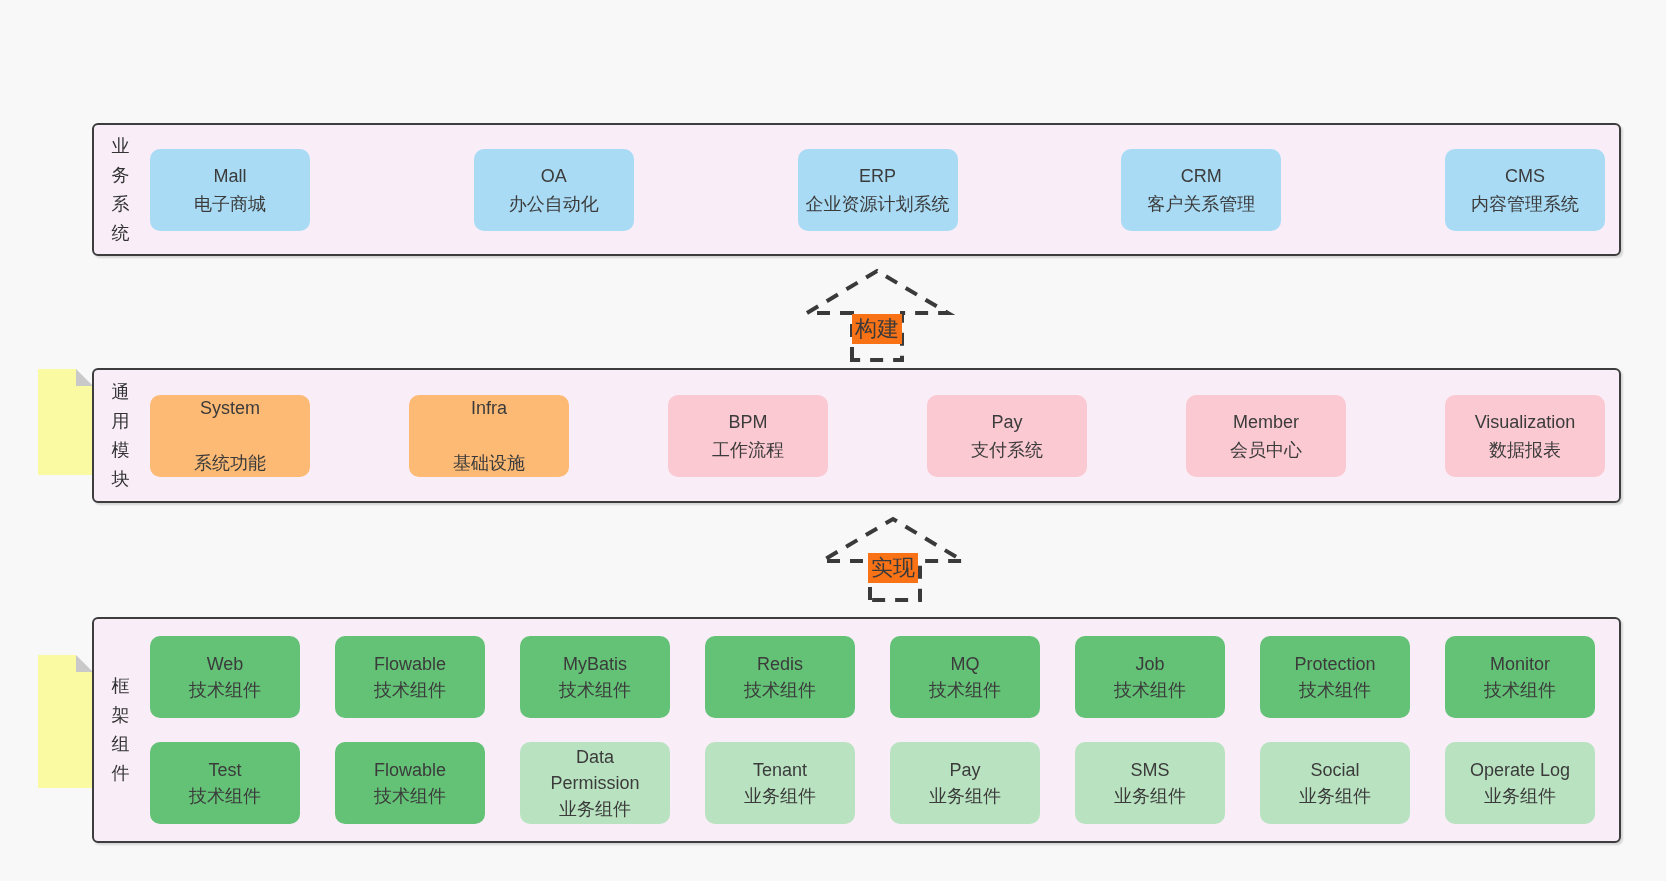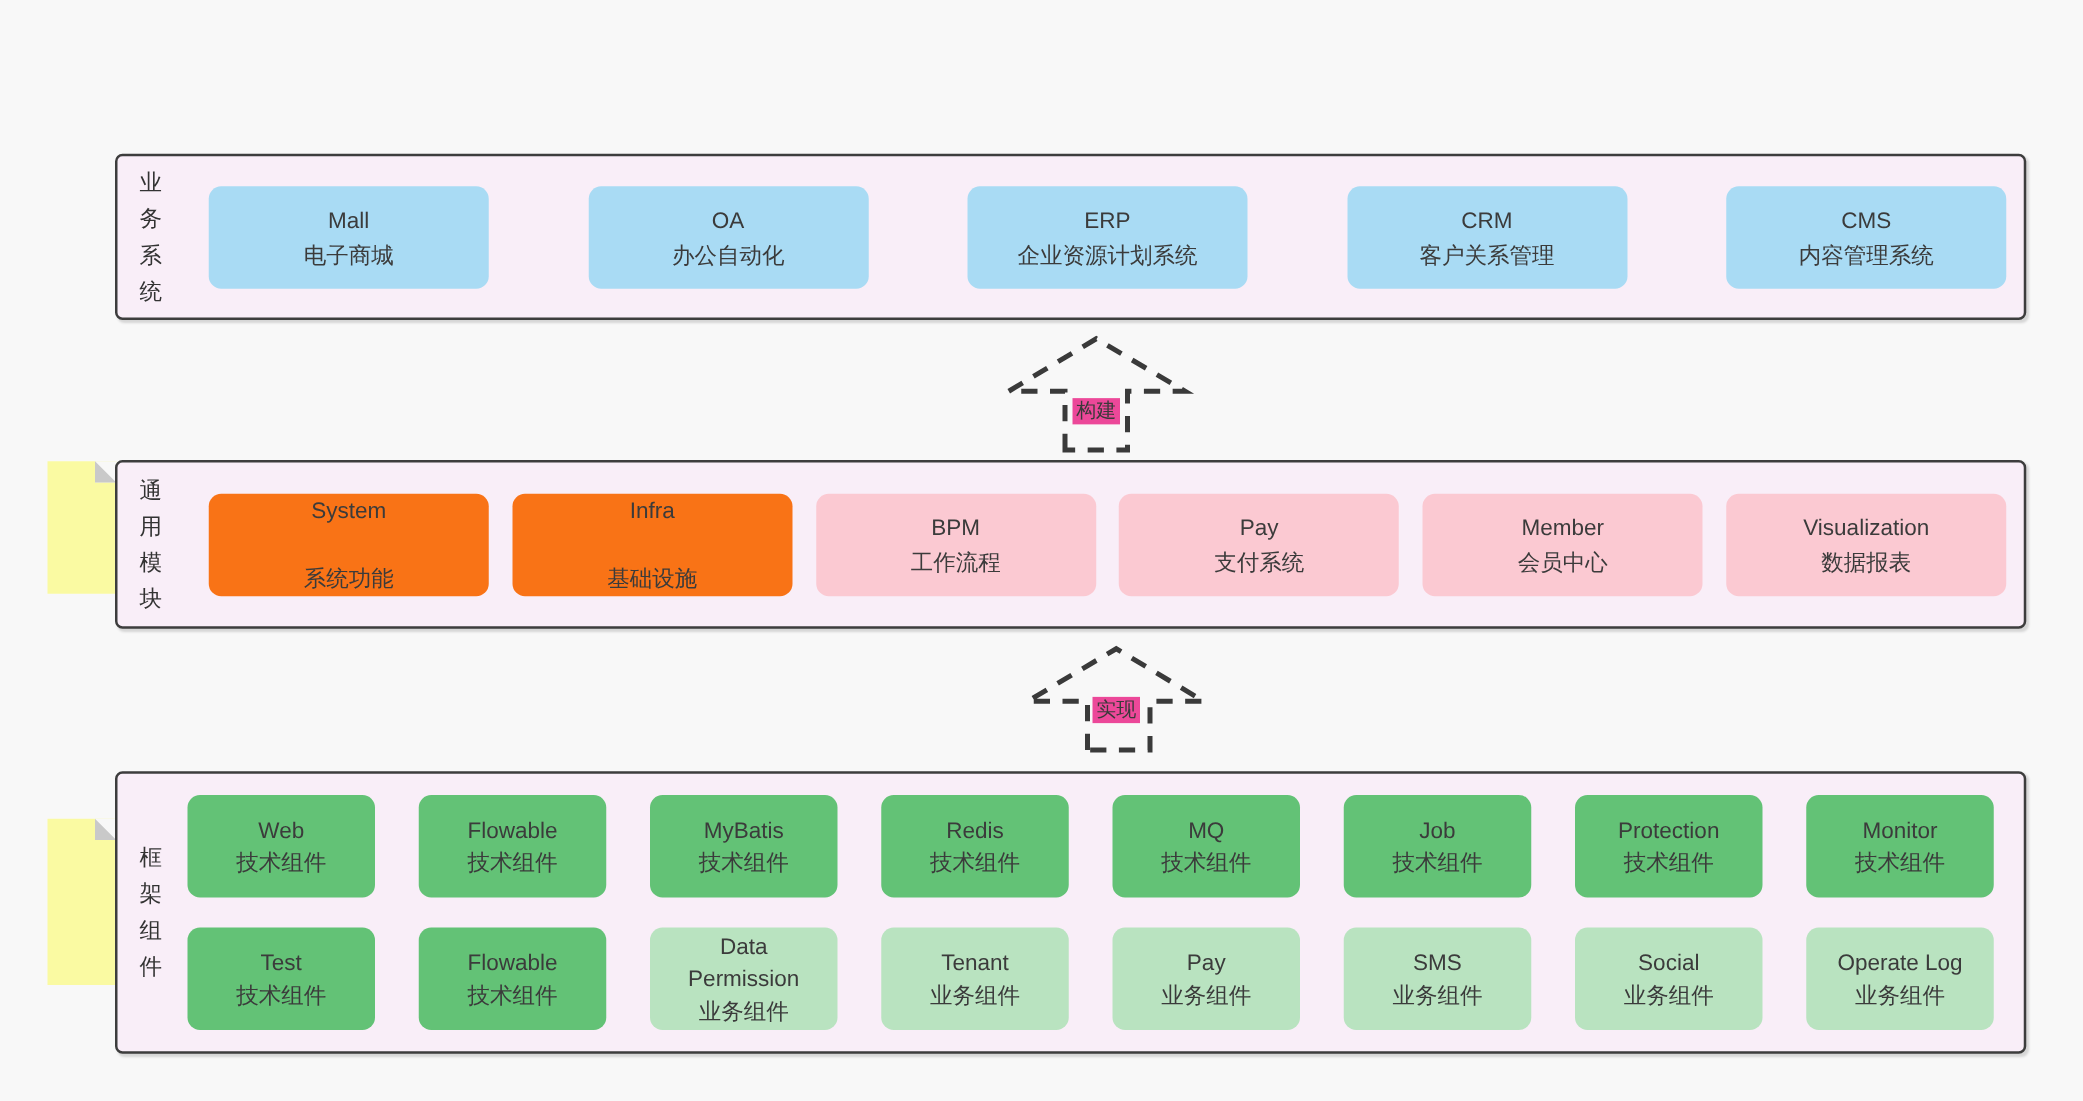--- a/index.html
+++ b/index.html
@@ -30,25 +30,25 @@
     position:absolute; left:56px; right:24px; top:17px; bottom:17px;
     display:flex; flex-direction:column; justify-content:space-between;
   }
   .grid-row { display:flex; justify-content:space-between; }
 
   .box {
     box-sizing:border-box; border-radius:10px;
     display:flex; flex-direction:column; align-items:center; justify-content:center;
     text-align:center; font-size:18px; line-height:28px; color:#3b3b3b;
   }
-  .box.w6 { width:224px; height:82px; padding:0 8px;margin-left:17px; }
+  .box.w6 { width:160px; height:82px; padding:0 8px; }
   .box.w8 { width:150px; height:82px; padding:0 14px; line-height:26px; }
 
   .blue  { background:#a9dbf4; }
-  .red   { background:#f97316;gap:27px; }
+  .red   { background:#fdba74;gap:27px; }
   .pink  { background:#fbc9d2; }
   .green { background:#63c276; }
   .lightgreen { background:#b9e3c0; }
 
   .note {
     position:absolute; left:38px; width:55px; background:#fafaa2; z-index:1;
   }
   #note-modules    { top:369px; height:106px; }
   #note-components { top:655px; height:133px; }
   .note-fold {
@@ -63,21 +63,21 @@
 
   .arrow { position:absolute; z-index:1; }
   #arrow-build     { left:800px; top:264px; }
   #arrow-implement { left:815px; top:512px; }
   .arrow path {
     fill:none; stroke:#3a3a3a; stroke-width:4;
     stroke-dasharray:13 10; stroke-linejoin:miter;
   }
   .arrow-label {
     position:absolute; z-index:3; transform:translate(-50%,-50%);
-    background:#ec4899; padding:0 3px; font-size:16px; color:#3a3a3a;
+    background:#f97316; padding:0 3px; font-size:22px; color:#3a3a3a;
     white-space:nowrap;
   }
   #arrow-build-label     { left:877px; top:329px; }
   #arrow-implement-label { left:893px; top:568px; }
 </style>
 </head>
 <body>
 
 <div class="note" id="note-modules">
   <div class="note-fold"></div>

